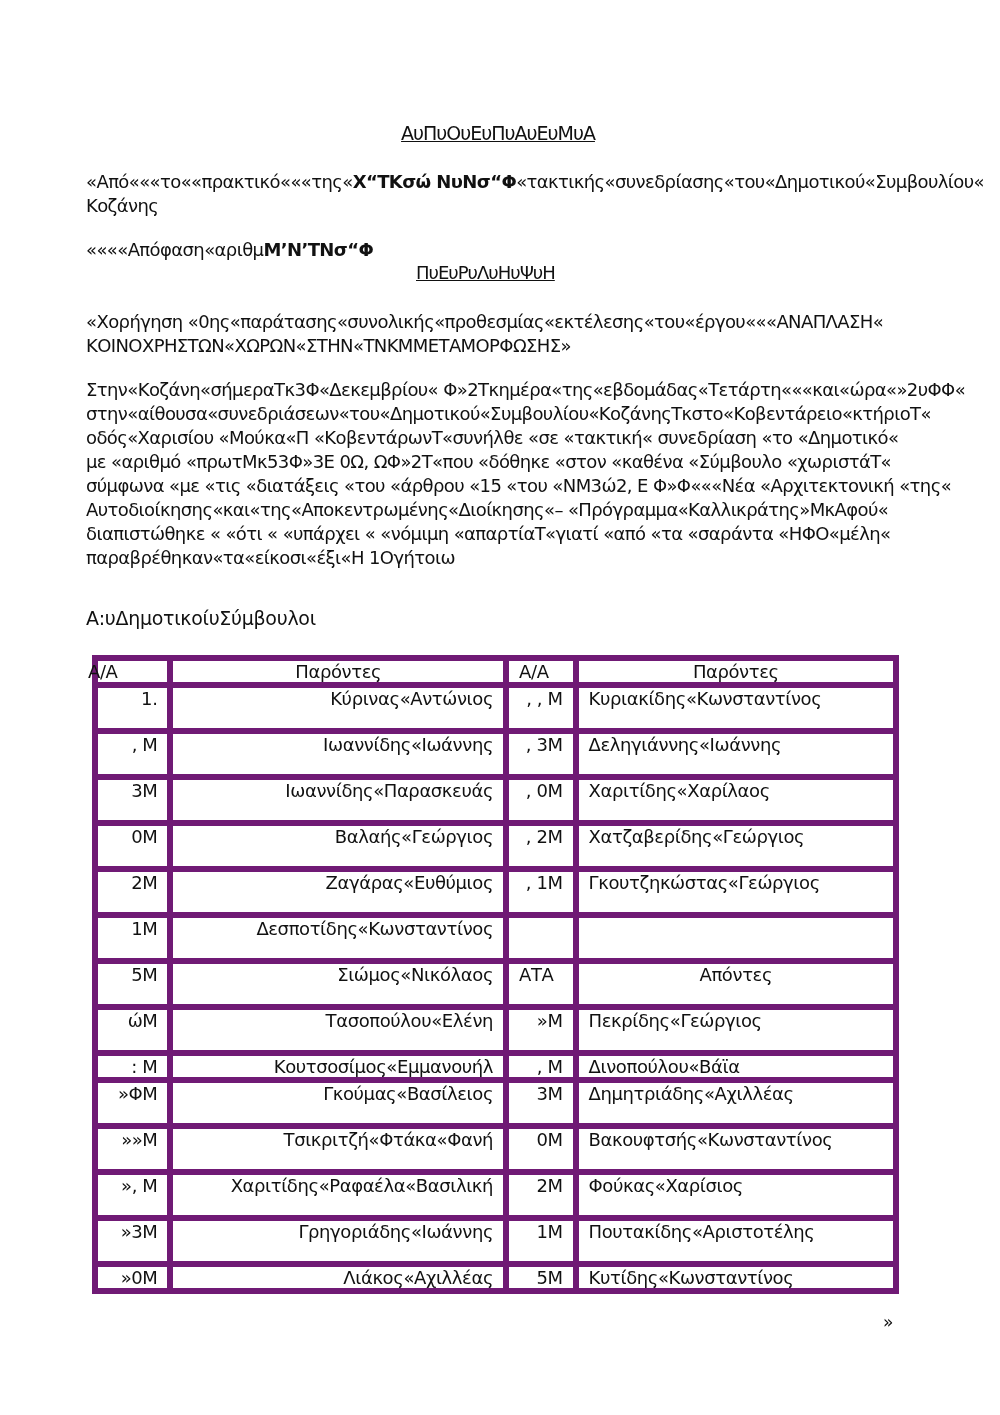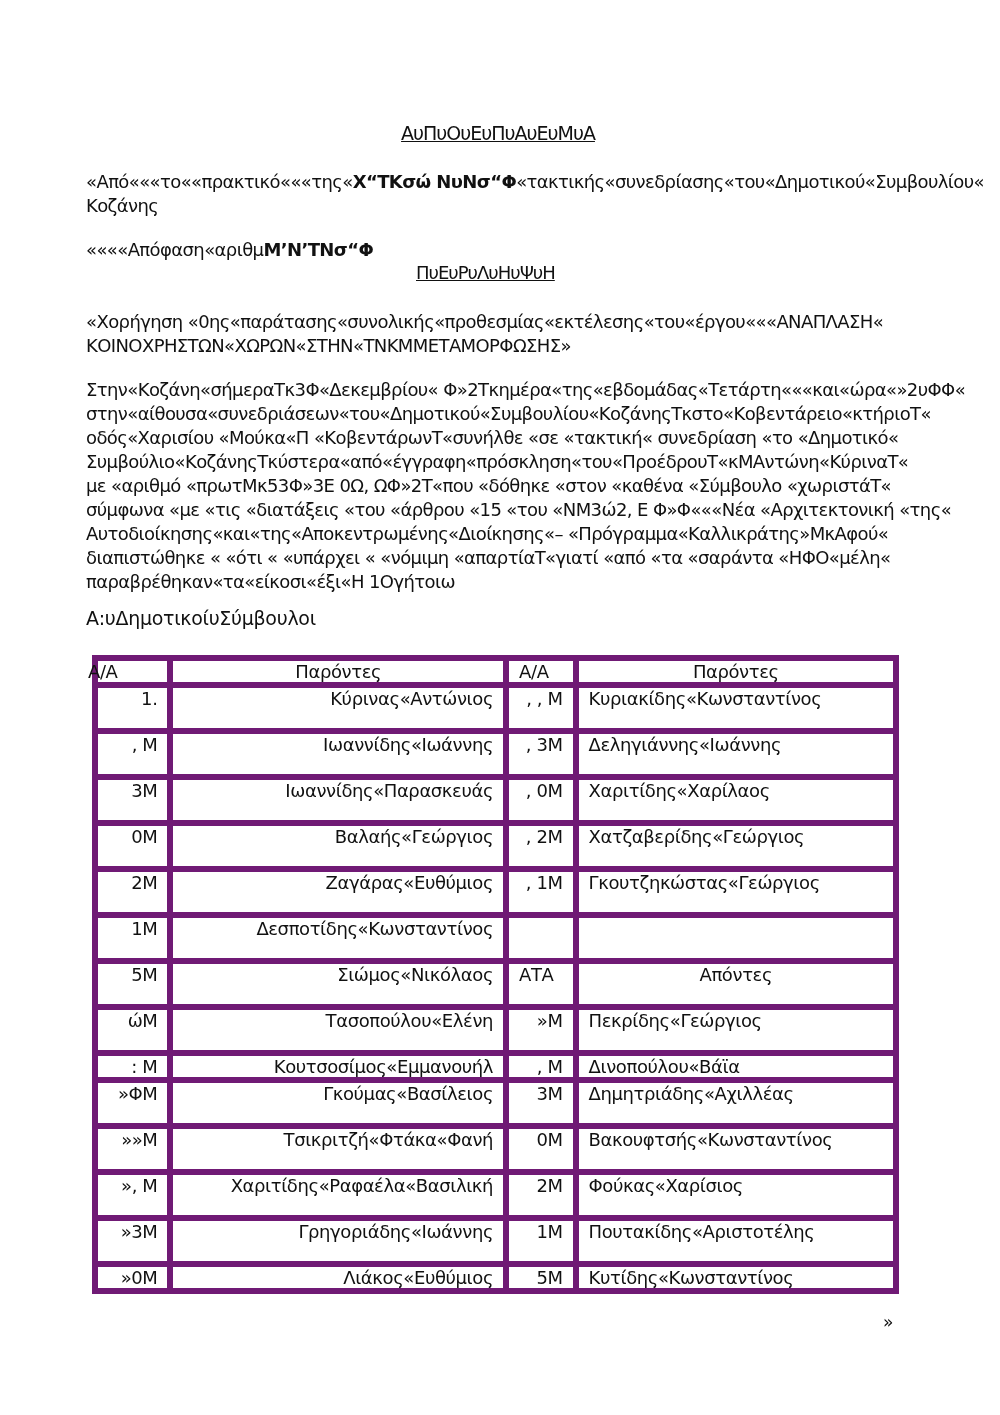--- a/index.html
+++ b/index.html
@@ -46,21 +46,20 @@
 
 <div class="abs para" style="top:310px;">
   <div class="line">«Χορήγηση «0ης«παράτασης«συνολικής«προθεσμίας«εκτέλεσης«του«έργου«««ΑΝΑΠΛΑΣΗ«</div>
   <div class="line">ΚΟΙΝΟΧΡΗΣΤΩΝ«ΧΩΡΩΝ«ΣΤΗΝ«ΤΝΚΜΜΕΤΑΜΟΡΦΩΣΗΣ»</div>
 </div>
 
 <div class="abs para" style="top:378px;">
   <div class="line">Στην«Κοζάνη«σήμεραΤκ3Φ«Δεκεμβρίου«  Φ»2Τκημέρα«της«εβδομάδας«Τετάρτη«««και«ώρα«»2υΦΦ«</div>
   <div class="line">στην«αίθουσα«συνεδριάσεων«του«Δημοτικού«Συμβουλίου«ΚοζάνηςΤκστο«Κοβεντάρειο«κτήριοΤ«</div>
   <div class="line">οδός«Χαρισίου «Μούκα«Π «ΚοβεντάρωνΤ«συνήλθε «σε «τακτική« συνεδρίαση «το «Δημοτικό«</div>
-  <div class="line">Συμβούλιο«ΚοζάνηςΤκύστερα«από«έγγραφη«πρόσκληση«του«ΠροέδρουΤ«κΜΑντώνη«ΚύριναΤ«</div>
   <div class="line">με «αριθμό «πρωτΜκ53Φ»3Ε 0Ω, ΩΦ»2Τ«που «δόθηκε «στον «καθένα «Σύμβουλο «χωριστάΤ«</div>
   <div class="line">σύμφωνα «με «τις «διατάξεις «του «άρθρου «15 «του «ΝΜ3ώ2, Ε Φ»Φ«««Νέα «Αρχιτεκτονική «της«</div>
   <div class="line">Αυτοδιοίκησης«και«της«Αποκεντρωμένης«Διοίκησης«– «Πρόγραμμα«Καλλικράτης»ΜκΑφού«</div>
   <div class="line">διαπιστώθηκε « «ότι « «υπάρχει « «νόμιμη «απαρτίαΤ«γιατί «από «τα «σαράντα «ΗΦΟ«μέλη«</div>
   <div class="line">παραβρέθηκαν«τα«είκοσι«έξι«Η 1Ογήτοιω</div>
 </div>
 
 <div class="abs section">Α:υΔημοτικοίυΣύμβουλοι</div>
 
 <table class="members">
@@ -144,20 +143,20 @@
         <td class="name2">Φούκας«Χαρίσιος</td>
       </tr>
       <tr>
         <td class="num">»3Μ</td>
         <td class="name">Γρηγοριάδης«Ιωάννης</td>
         <td class="num2">1Μ</td>
         <td class="name2">Πουτακίδης«Αριστοτέλης</td>
       </tr>
       <tr class="short">
         <td class="num">»0Μ</td>
-        <td class="name">Λιάκος«Ευθύμιος</td>
+        <td class="name">Λιάκος«Αχιλλέας</td>
         <td class="num2">5Μ</td>
         <td class="name2">Κυτίδης«Κωνσταντίνος</td>
       </tr>
     </tbody>
 </table>
 
 <div class="abs page-num">»</div>
 
 </body></html>

